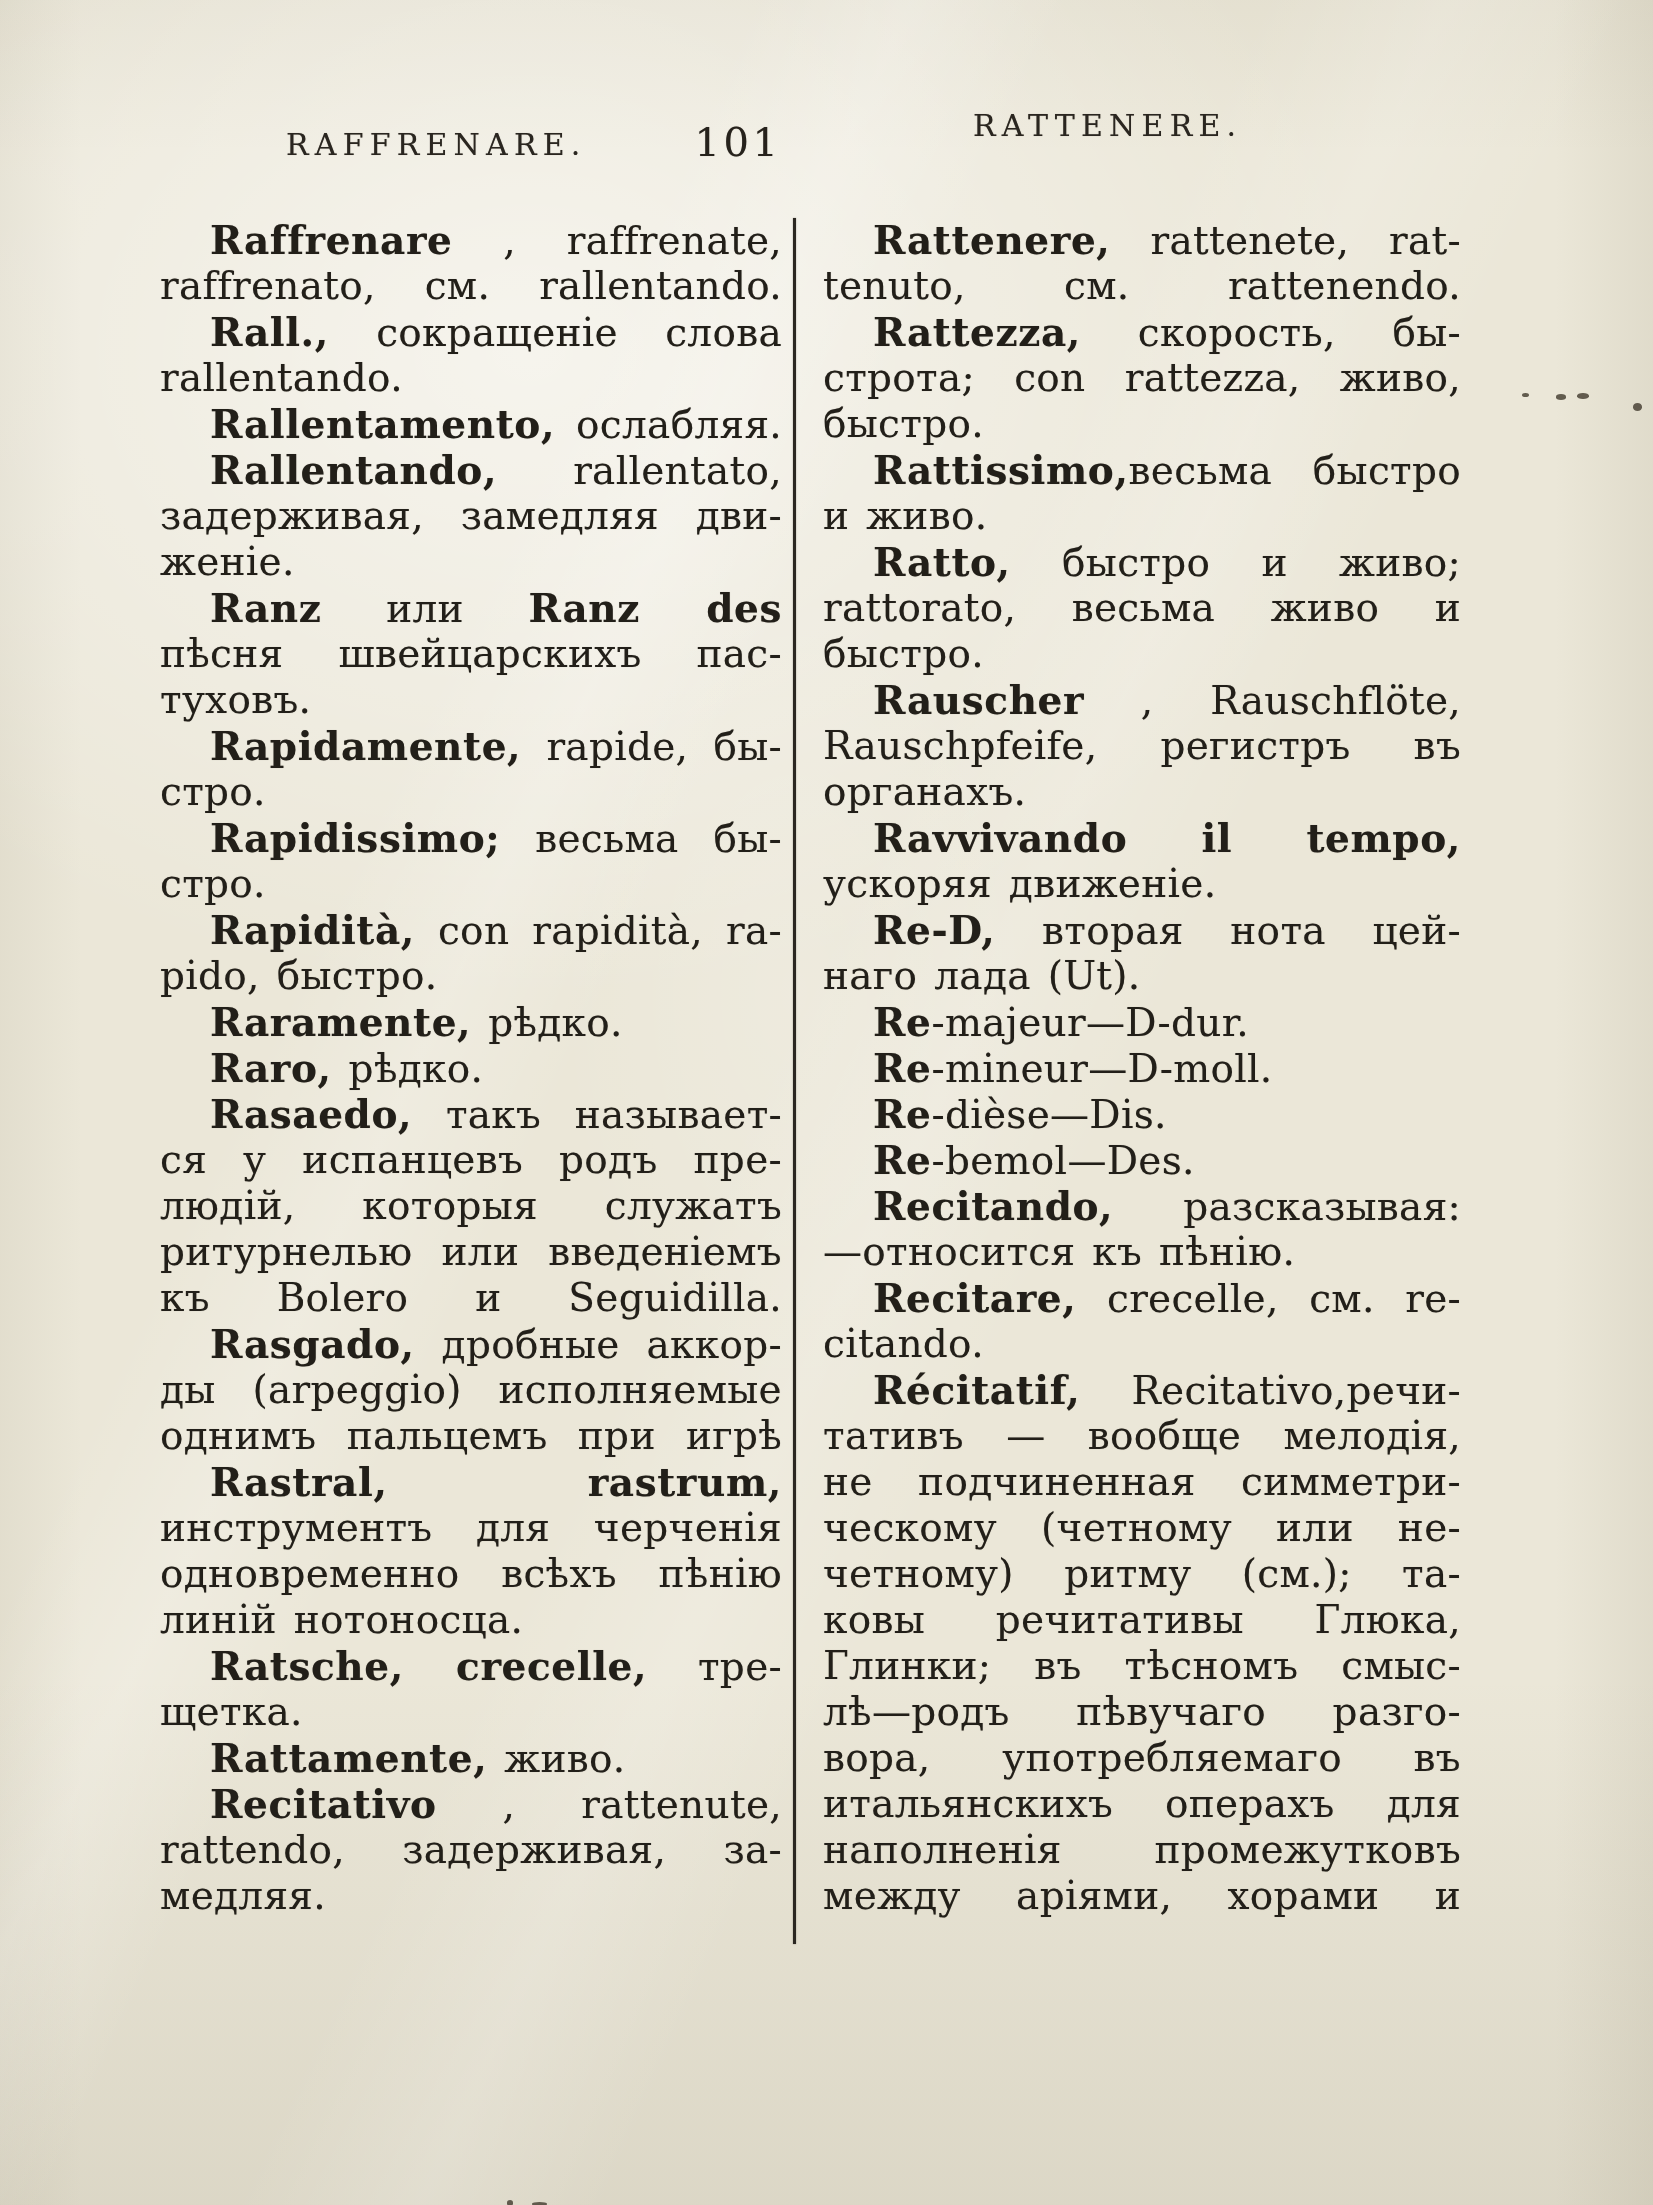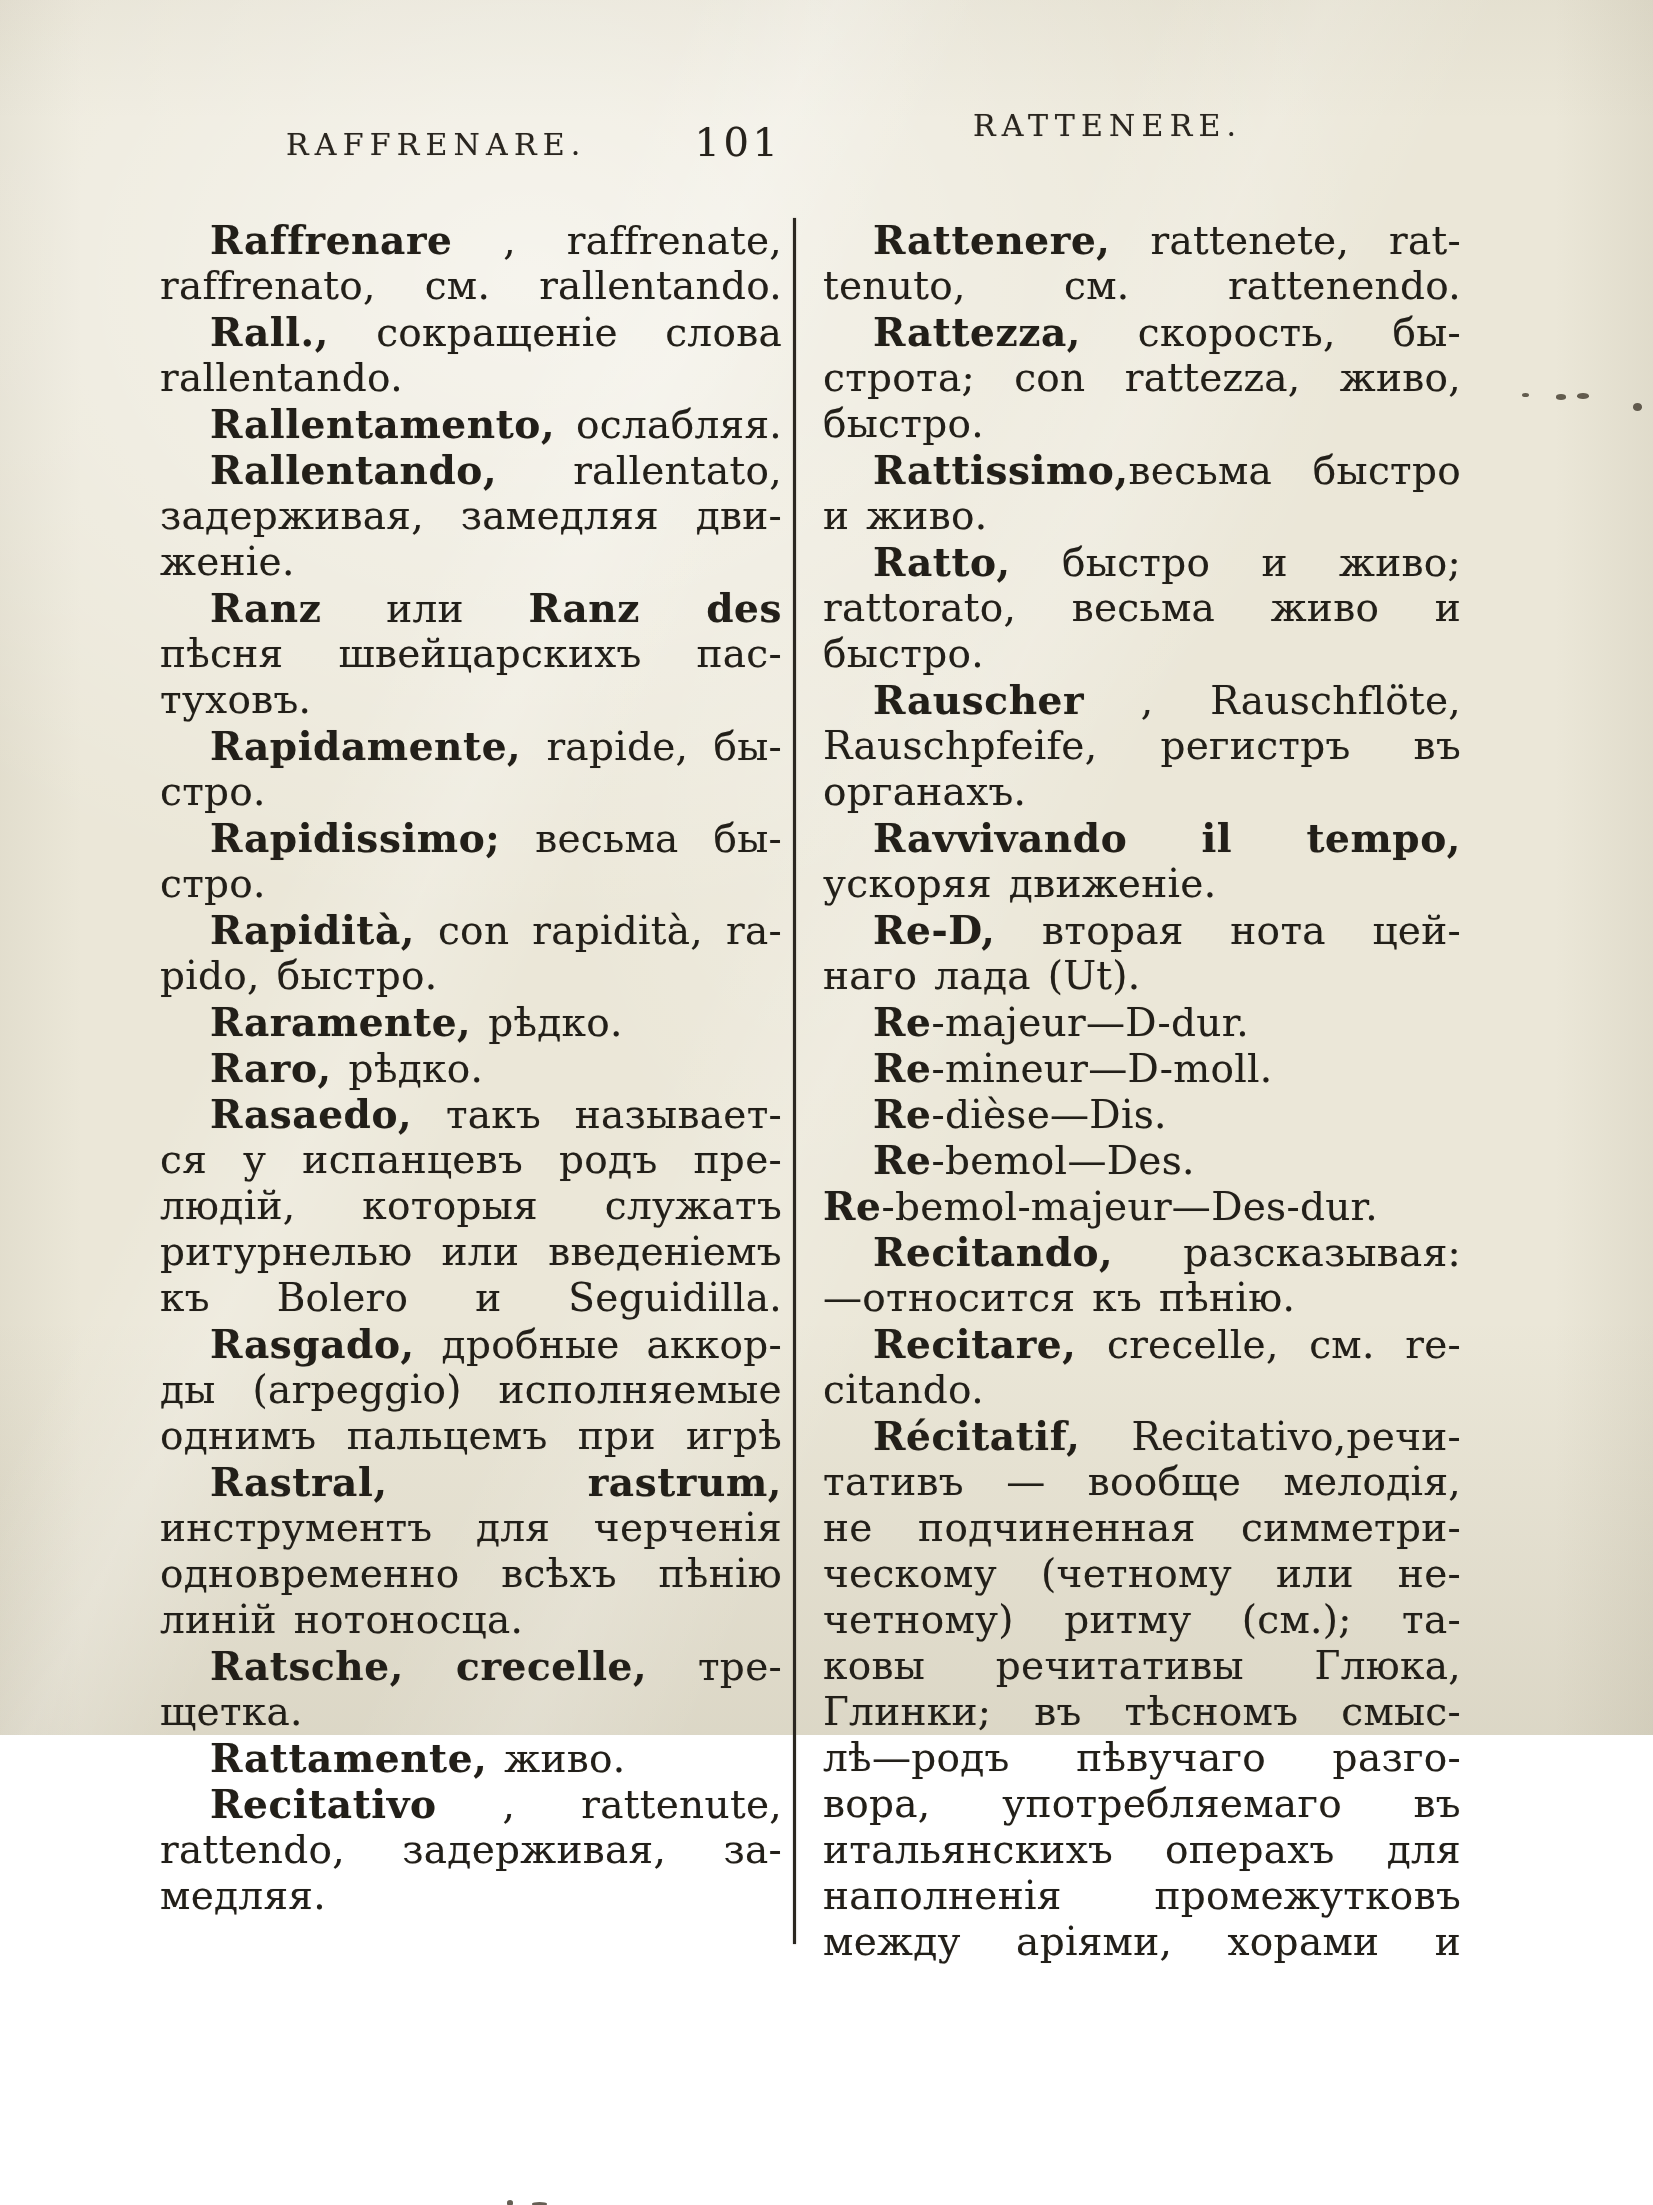--- a/index.html
+++ b/index.html
@@ -1,21 +1,21 @@
 <!DOCTYPE html>
 <html style="font-size:11px"><head>
 <meta charset="utf-8">
 <style>
   html,body{margin:0;padding:0;}
   body{
     width:1654px;height:2205px;overflow:hidden;
     font-family:"DejaVu Serif", serif;
   }
   .page{
-    position:relative;width:1654px;height:1735px;
+    position:relative;width:1654px;height:2205px;
     background:
       radial-gradient(1180px 902px at 32% 16%, rgba(255,255,255,0.55), rgba(255,255,255,0) 72%),
       linear-gradient(180deg, rgba(110,100,70,0.05) 0%, rgba(110,100,70,0) 7%, rgba(110,100,70,0) 76%, rgba(110,100,70,0.12) 100%),
       linear-gradient(90deg, rgba(110,100,70,0.07) 0%, rgba(110,100,70,0) 5%, rgba(110,100,70,0) 94%, rgba(110,100,70,0.09) 100%),
       #ebe7d8;
     color:#221f19;
   }
   
   .page::before{
     content:"";position:absolute;left:0;top:0;right:0;bottom:0;pointer-events:none;
@@ -121,21 +121,20 @@
       <div class="line j"><span>Rauschpfeife, регистръ въ</span></div>
       <div class="line"><span>органахъ.</span></div>
       <div class="line j ind"><span class="bw">Ravvivando il tempo,</span></div>
       <div class="line"><span>ускоряя движеніе.</span></div>
       <div class="line j ind"><span class="bw">Re-D,</span><span> вторая нота цей-</span></div>
       <div class="line"><span>наго лада (Ut).</span></div>
       <div class="line ind"><span class="bw">Re</span><span>-majeur—D-dur.</span></div>
       <div class="line ind"><span class="bw">Re</span><span>-mineur—D-moll.</span></div>
       <div class="line ind"><span class="bw">Re</span><span>-dièse—Dis.</span></div>
       <div class="line ind"><span class="bw">Re</span><span>-bemol—Des.</span></div>
-      <div class="line"><span class="bw">Re</span><span>-bemol-majeur—Des-dur.</span></div>
       <div class="line j ind"><span class="bw">Recitando,</span><span> разсказывая:</span></div>
       <div class="line"><span>—относится къ пѣнію.</span></div>
       <div class="line j ind"><span class="bw">Recitare,</span><span> crecelle, см. re-</span></div>
       <div class="line"><span>citando.</span></div>
       <div class="line j ind"><span class="bw">Récitatif,</span><span> Recitativo,речи-</span></div>
       <div class="line j"><span>тативъ — вообще мелодія,</span></div>
       <div class="line j"><span>не подчиненная симметри-</span></div>
       <div class="line j"><span>ческому (четному или не-</span></div>
       <div class="line j"><span>четному) ритму (см.); та-</span></div>
       <div class="line j"><span>ковы речитативы Глюка,</span></div>

